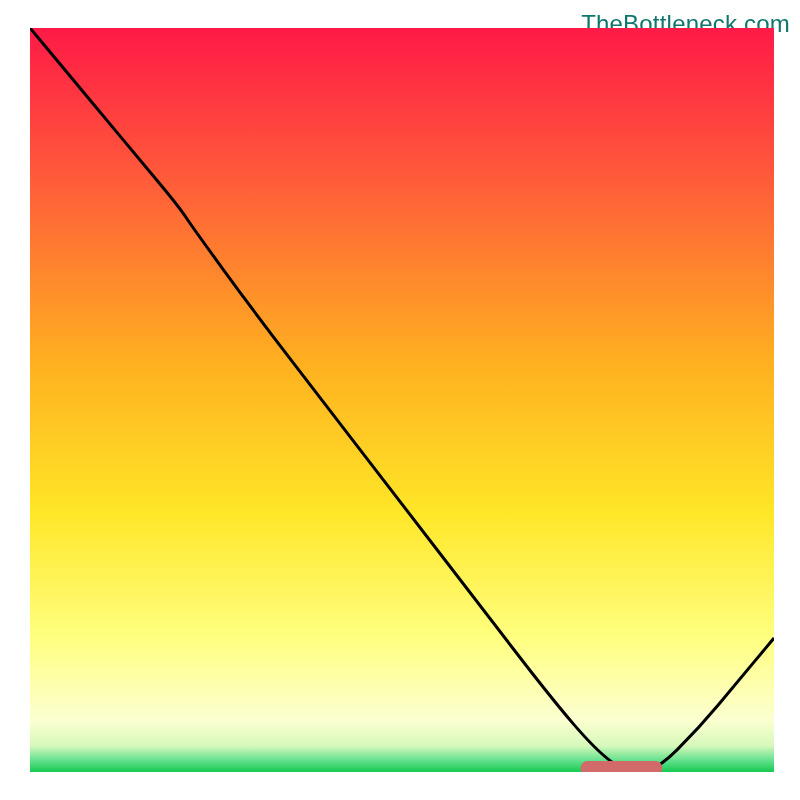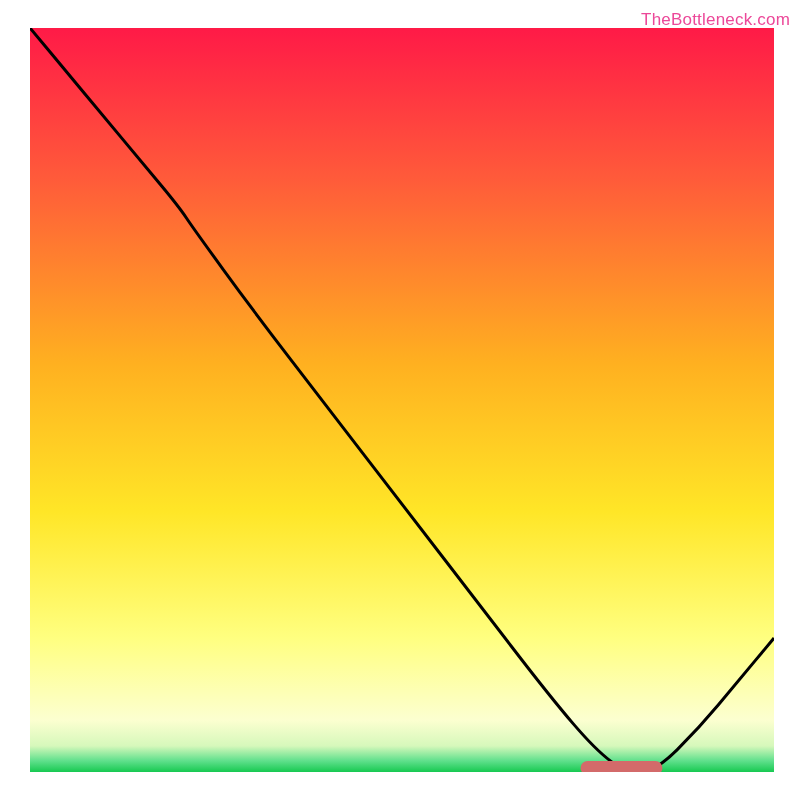--- a/index.html
+++ b/index.html
@@ -12,22 +12,22 @@
   }
   .page {
     position: relative;
     width: 800px;
     height: 800px;
   }
   .watermark {
     position: absolute;
     top: 10px;
     right: 10px;
-    color: #ec4899;
-    font-size: 17px;
+    color: #0f766e;
+    font-size: 24px;
     font-weight: 400;
     letter-spacing: 0.2px;
   }
   .chart-frame {
     position: absolute;
     left: 30px;
     top: 28px;
     width: 744px;
     height: 744px;
   }

